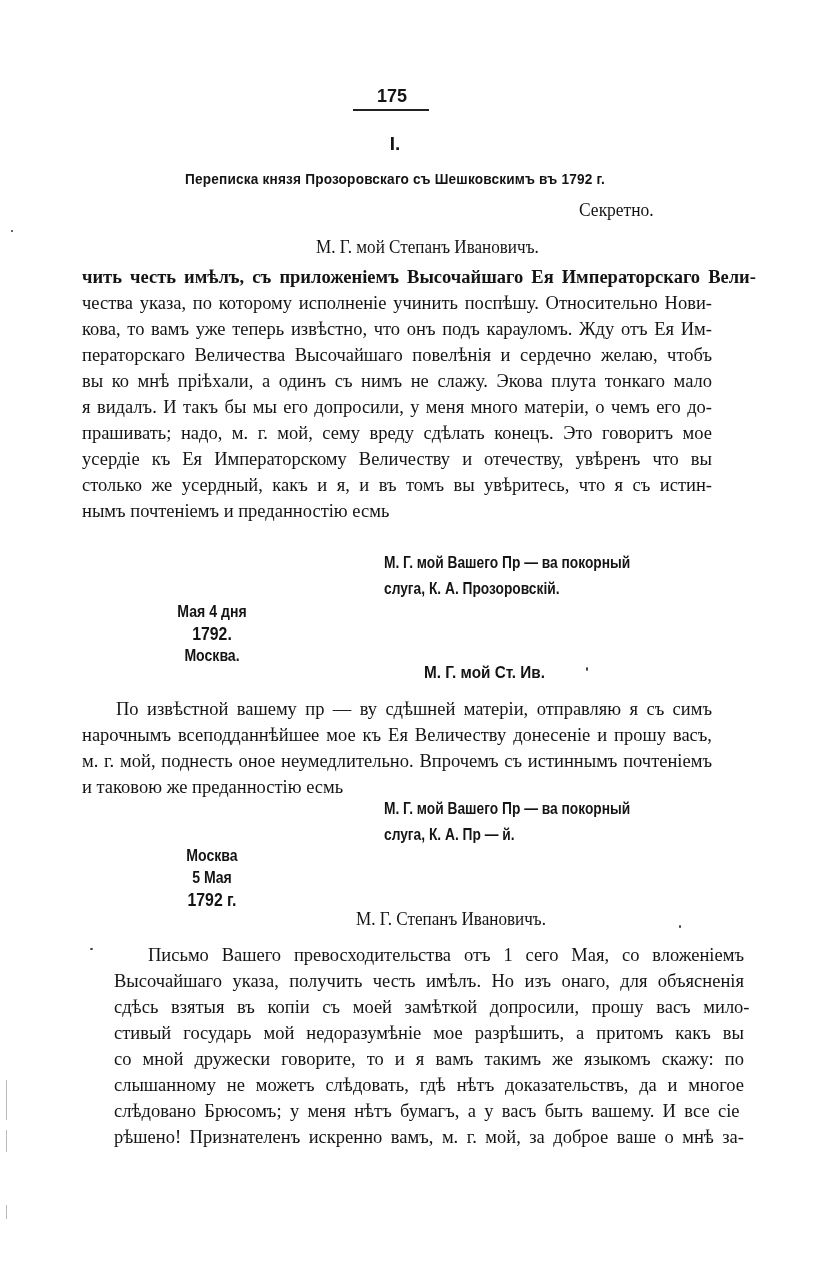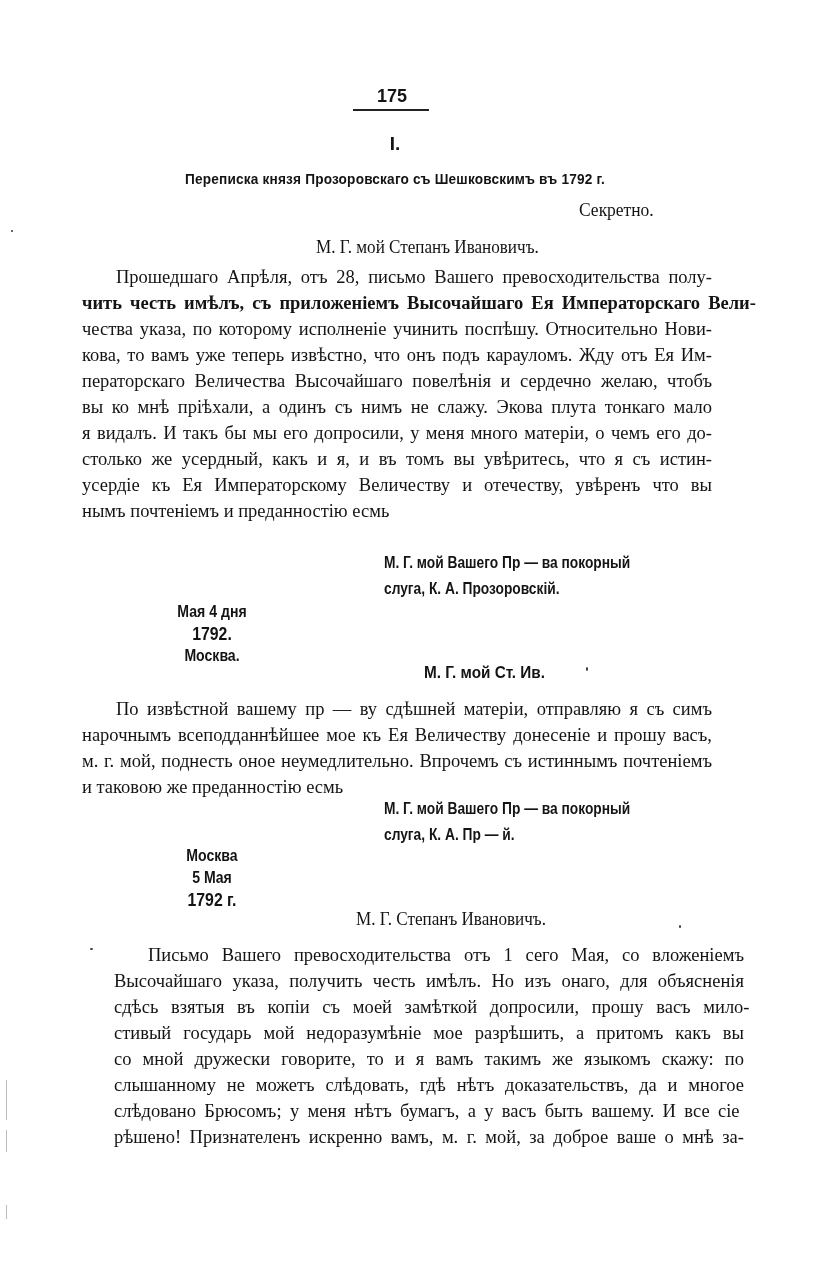--- a/index.html
+++ b/index.html
@@ -28,46 +28,46 @@
 <body>
 
 <div class="abs page-number">175</div>
 <div class="abs page-rule"></div>
 <div class="abs section-num">I.</div>
 <div class="abs title">Переписка князя Прозоровскаго съ Шешковскимъ въ 1792 г.</div>
 
 <div class="abs secret">Секретно.</div>
 <div class="abs salutation" style="left:316px; top:236px;">М. Г. мой Степанъ Ивановичъ.</div>
 <div class="para" style="top:264px;">
-  <div class="line indent">
-      <span style="word-spacing: 4.15179px;">Прошедшаго Апрѣля, отъ 28, письмо Вашего превосходительства полу-</span>
-    </div>
   <div class="line">
       <span style="word-spacing: 3.46094px; font-weight: bold;">чить честь имѣлъ, съ приложеніемъ Высочайшаго Ея Императорскаго Вели-</span>
     </div>
   <div class="line">
       <span style="word-spacing: 2.14844px;">чества указа, по которому исполненіе учинить поспѣшу. Относительно Нови-</span>
     </div>
   <div class="line">
       <span style="word-spacing: 2.05529px;">кова, то вамъ уже теперь извѣстно, что онъ подъ карауломъ. Жду отъ Ея Им-</span>
     </div>
   <div class="line">
       <span style="word-spacing: 4.92634px;">ператорскаго Величества Высочайшаго повелѣнія и сердечно желаю, чтобъ</span>
     </div>
   <div class="line">
       <span style="word-spacing: 3.94712px;">вы ко мнѣ пріѣхали, а одинъ съ нимъ не слажу. Экова плута тонкаго мало</span>
     </div>
   <div class="line">
       <span style="word-spacing: 1.80521px;">я видалъ. И такъ бы мы его допросили, у меня много матеріи, о чемъ его до-</span>
     </div>
   <div class="line">
-      <span style="word-spacing: 4.84375px;">столько же усердный, какъ и я, и въ томъ вы увѣритесь, что я съ истин-</span>
+      <span style="word-spacing: 4.88778px;">прашивать; надо, м. г. мой, сему вреду сдѣлать конецъ. Это говоритъ мое</span>
     </div>
   <div class="line">
       <span style="word-spacing: 7.41667px;">усердіе къ Ея Императорскому Величеству и отечеству, увѣренъ что вы</span>
+    </div>
+  <div class="line">
+      <span style="word-spacing: 4.84375px;">столько же усердный, какъ и я, и въ томъ вы увѣритесь, что я съ истин-</span>
     </div>
   <div class="line last">
       <span>нымъ почтеніемъ и преданностію есмь</span>
     </div>
 </div>
 <div class="sig" style="left:384px; top:550px;">
   <div>М. Г. мой Вашего Пр — ва покорный</div>
   <div>слуга, К. А. Прозоровскій.</div>
 </div>
 <div class="date" style="left:162px; top:601px; width:100px;">

